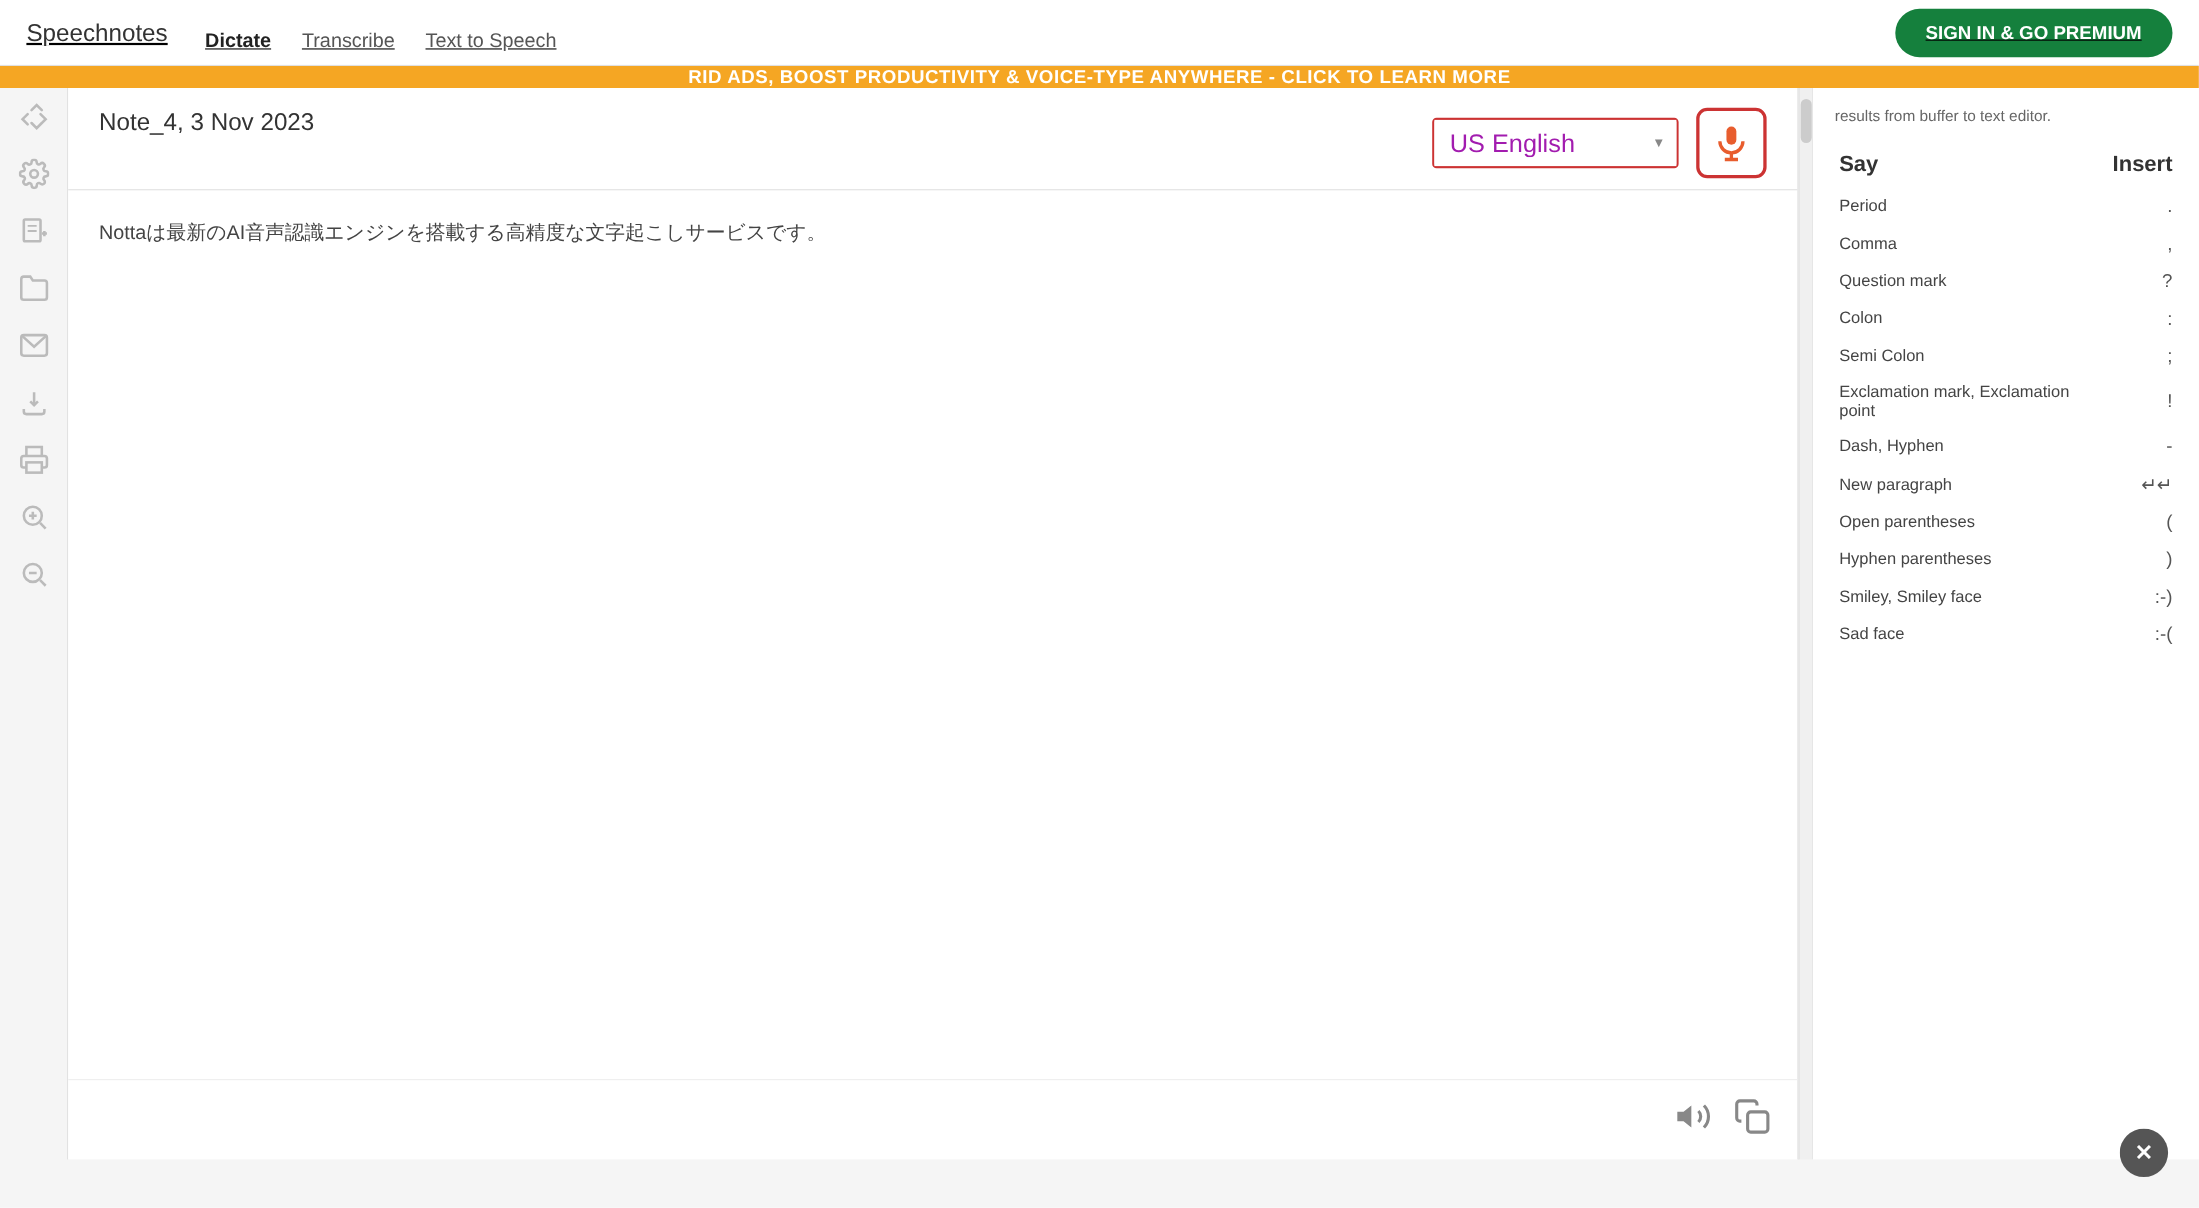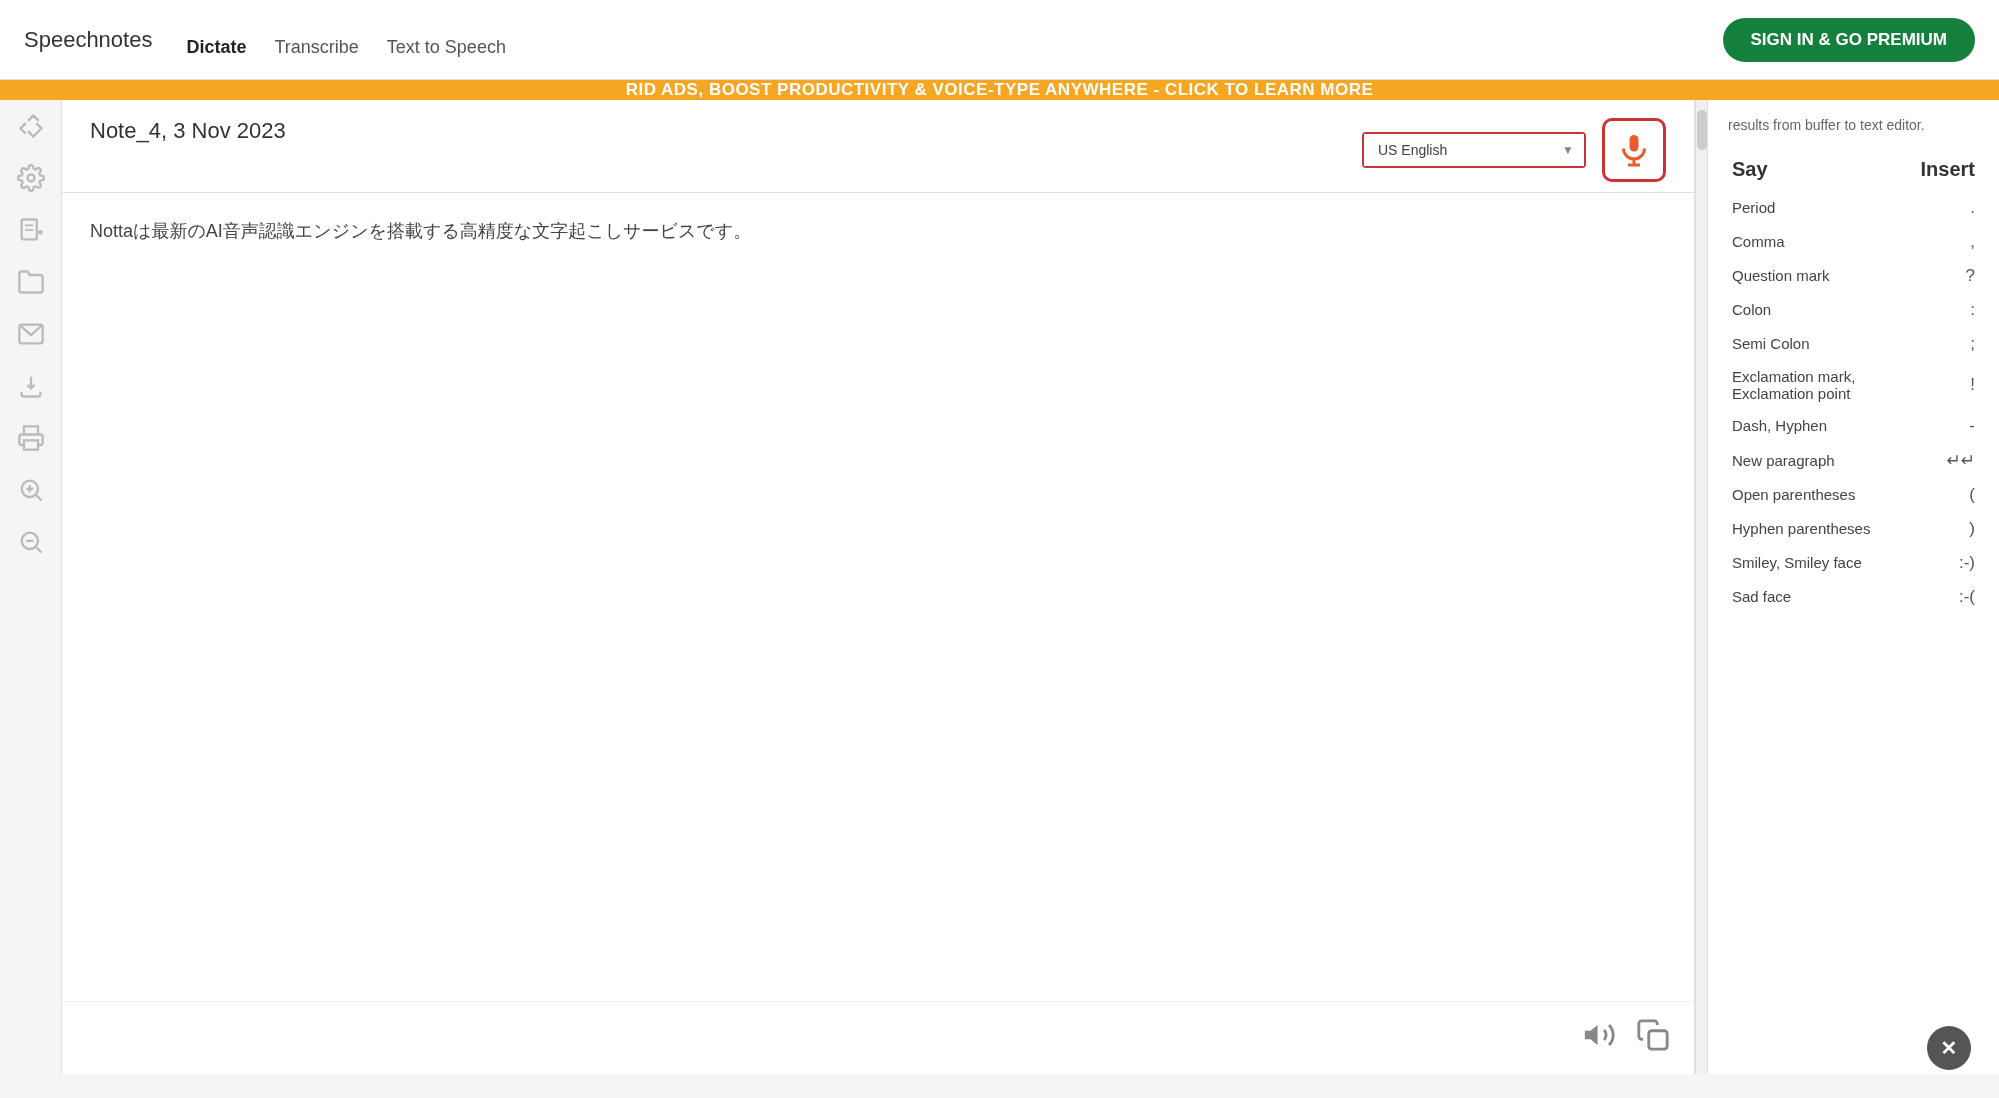--- a/index.html
+++ b/index.html
@@ -4,22 +4,23 @@
   <style>
     * { margin: 0; padding: 0; box-sizing: border-box; }
     body { font-family: Arial, sans-serif; background: #f5f5f5; width: 1999px; height: 1098px; overflow: hidden; }
 
     
     .header {
       display: flex;
       align-items: center;
       background: #fff;
       padding: 0 24px;
-      height: 80px;
+      height: 60px;
       border-bottom: 1px solid #e0e0e0;
+      text-decoration: underline;
     }
     .logo {
       font-size: 22px;
       font-weight: 400;
       color: #333;
       margin-right: 24px;
     }
     .logo span { color: #333; }
     .nav-links {
       display: flex;
@@ -123,22 +124,22 @@
     }
     .language-select-wrapper {
       position: relative;
       border: 2px solid #cc3333;
       border-radius: 4px;
     }
     .language-select-wrapper select {
       border: none;
       outline: none;
       padding: 8px 32px 8px 14px;
-      font-size: 14px;
-      color: #404040;
+      font-size: 23px;
+      color: #a21caf;
       background: #fff;
       appearance: none;
       -webkit-appearance: none;
       cursor: pointer;
       min-width: 220px;
     }
     .language-select-wrapper::after {
       content: '▼';
       position: absolute;
       right: 10px;
@@ -200,21 +201,21 @@
       height: 40px;
       background: #ccc;
       border-radius: 5px;
       position: absolute;
       top: 10px;
       left: 1px;
     }
 
     
     .right-panel {
-      width: 292px;
+      width: 352px;
       background: #fff;
       padding: 16px 20px;
       overflow-y: auto;
       border-left: 1px solid #e0e0e0;
     }
     .panel-intro {
       font-size: 14px;
       color: #666;
       margin-bottom: 16px;
       line-height: 1.4;

